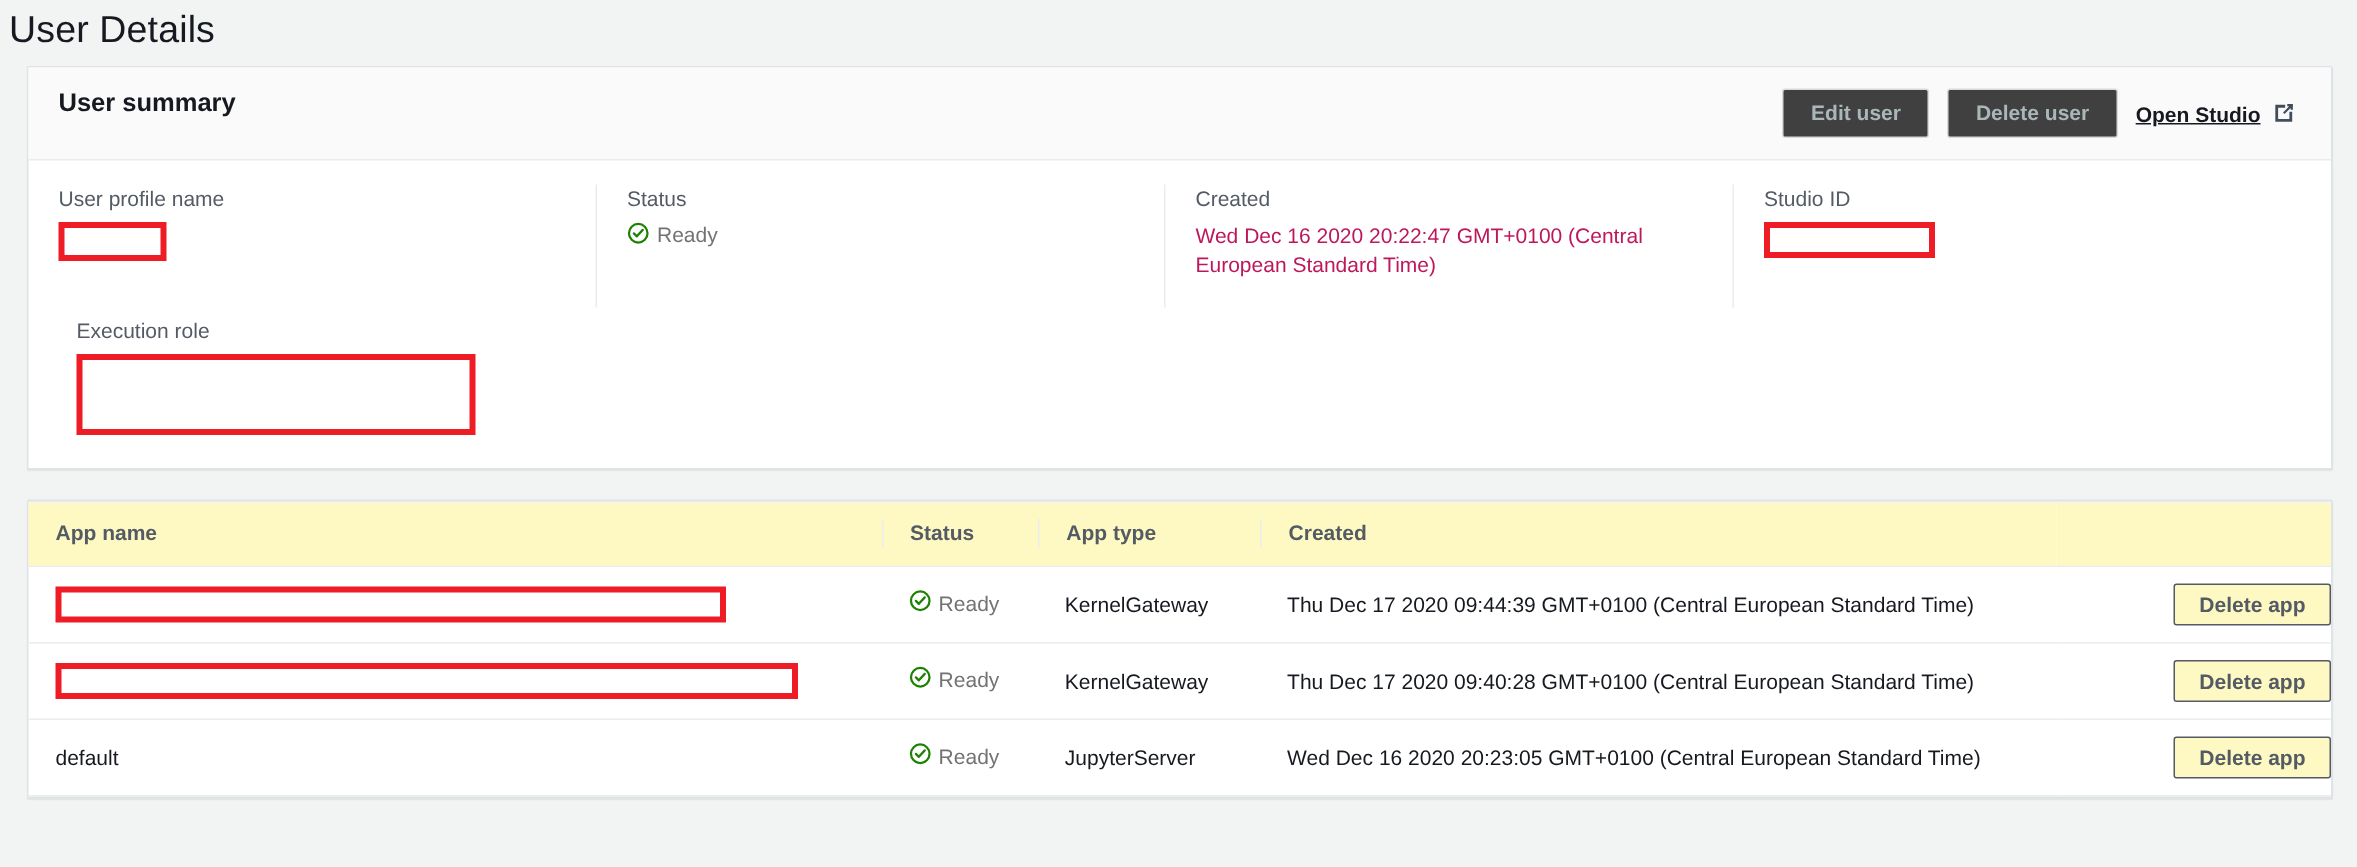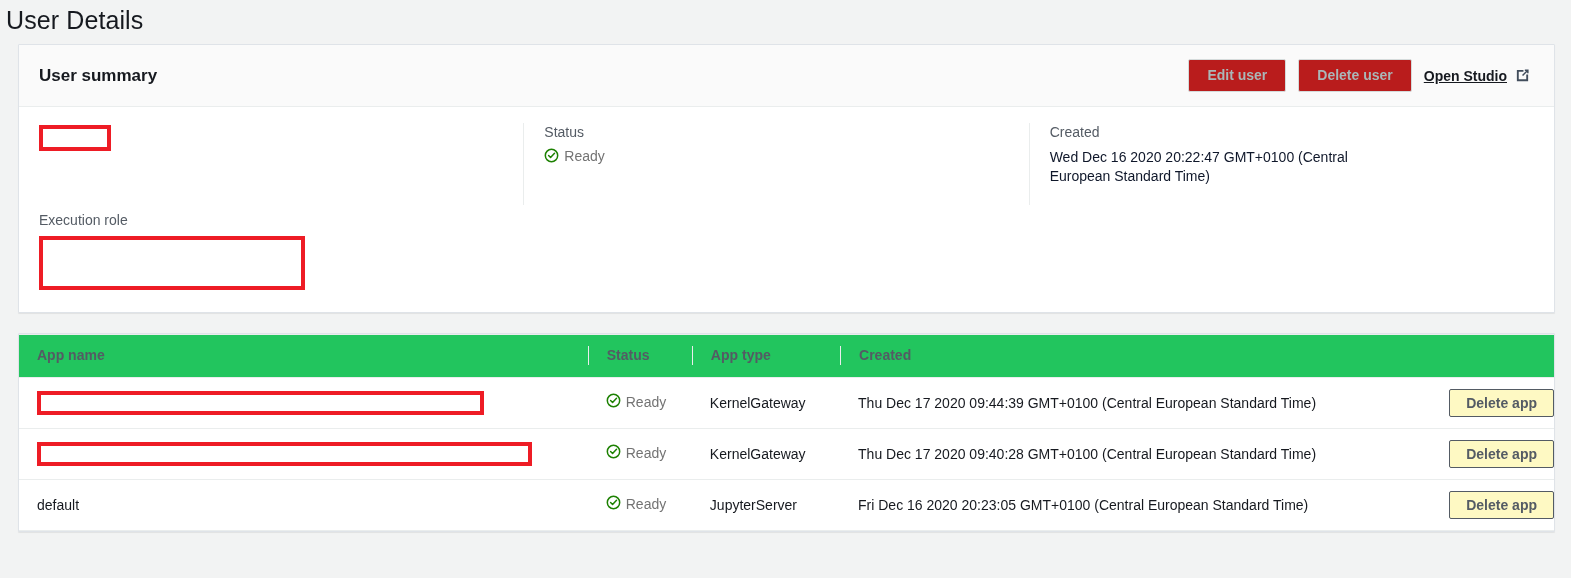--- a/index.html
+++ b/index.html
@@ -30,21 +30,20 @@
     border: 1px solid #dfe3e8;
     border-radius: 1px;
     margin: 9px 16px 0 18px;
     box-shadow: 0 1px 1px rgba(0,0,0,0.07);
   }
   .card-header {
     background: #fafafa;
     border-bottom: 1px solid #eaeded;
     padding: 14px 20px 14px 20px;
     display: flex;
-    align-items: center;
     justify-content: space-between;
     min-height: 28px;
   }
   .card-title {
     font-size: 17px;
     font-weight: bold;
     color: #16191f;
   }
   .header-actions {
     display: flex;
@@ -61,21 +60,21 @@
     border: 1px solid #d5dbdb;
     background: #ffffff;
     border-radius: 2px;
     color: #aab7b8;
     line-height: 19px;
     white-space: nowrap;
   }
   .btn.disabled {
     color: #aab7b8;
     border-color: #d5dbdb;
-    background: #b91c1c;
+    background: #404040;
   }
   .btn-normal {
     color: #545b64;
     border: 1px solid #545b64;
     background: #fef9c3;
     font-size: 14px;
     font-weight: bold;
     padding: 5px 16px;
     border-radius: 2px;
   }
@@ -113,21 +112,21 @@
     padding-left: 20px;
   }
   .field-label {
     font-size: 14px;
     color: #545b64;
     margin-bottom: 6px;
     line-height: 19px;
   }
   .field-value {
     font-size: 14px;
-    color: #0f172a;
+    color: #be185d;
     line-height: 19px;
     max-width: 310px;
   }
   .status-value {
     display: inline-flex;
     align-items: flex-start;
     gap: 5px;
     color: #737373;
     font-size: 14px;
   }
@@ -147,36 +146,37 @@
   .redact-studio-id { width: 114px; height: 24px; margin-top: 2px; }
   .redact-role      { width: 266px; height: 54px; margin-top: 4px; }
   .redact-app-1     { width: 447px; height: 24px; }
   .redact-app-2     { width: 495px; height: 24px; }
 
   .second-row {
     margin-top: 6px;
   }
   .second-row .summary-col {
     min-height: 78px;
+    margin-left: 12px;
   }
 
   
   .apps-card {
     margin-top: 20px;
   }
   .apps-header {
     padding: 16px 20px 17px 20px;
   }
   table.apps {
     width: 100%;
     border-collapse: collapse;
     table-layout: fixed;
   }
   table.apps thead th {
-    background: #22c55e;
+    background: #fef9c3;
     font-size: 14px;
     font-weight: bold;
     color: #545b64;
     text-align: left;
     padding: 11px 0 12px 0;
     border-bottom: 1px solid #eaeded;
     border-top: 1px solid #eaeded;
   }
   table.apps thead th .th-inner {
     padding-left: 18px;
@@ -234,20 +234,21 @@
         </span>
       </a>
     </div>
   </div>
 
   <div class="summary-body">
 
     <div class="summary-row">
 
       <div class="summary-col">
+        <div class="field-label">User profile name</div>
         <div class="redaction redact-profile"></div>
       </div>
 
       <div class="summary-col">
         <div class="field-label">Status</div>
         <div class="status-value">
           <span class="status-icon">
             <svg width="15" height="15" viewBox="0 0 16 16" xmlns="http://www.w3.org/2000/svg">
               <circle cx="8" cy="8" r="6.6" fill="none" stroke="#1d8102" stroke-width="1.6"></circle>
               <path d="M4.9 8.1 L7 10.2 L11.2 5.6" fill="none" stroke="#1d8102" stroke-width="1.6" stroke-linecap="round" stroke-linejoin="round"></path>
@@ -255,20 +256,24 @@
           </span>
           <span>Ready</span>
         </div>
       </div>
 
       <div class="summary-col">
         <div class="field-label">Created</div>
         <div class="field-value">Wed Dec 16 2020 20:22:47 GMT+0100 (Central European Standard Time)</div>
       </div>
 
+      <div class="summary-col">
+        <div class="field-label">Studio ID</div>
+        <div class="redaction redact-studio-id"></div>
+      </div>
 
     </div>
 
     <div class="summary-row second-row">
       <div class="summary-col">
         <div class="field-label">Execution role</div>
         <div class="redaction redact-role"></div>
       </div>
     </div>
 
@@ -381,21 +386,21 @@
                 </svg>
               </span>
               <span>Ready</span>
             </span>
           </div>
         </td>
         <td>
             <div class="td-inner">JupyterServer</div>
           </td>
         <td>
-            <div class="td-inner">Fri Dec 16 2020 20:23:05 GMT+0100 (Central European Standard Time)</div>
+            <div class="td-inner">Wed Dec 16 2020 20:23:05 GMT+0100 (Central European Standard Time)</div>
           </td>
         <td class="actions-cell">
           <button class="btn-normal">Delete app</button>
         </td>
       </tr>
 
     </tbody>
   </table>
 </div>
 

